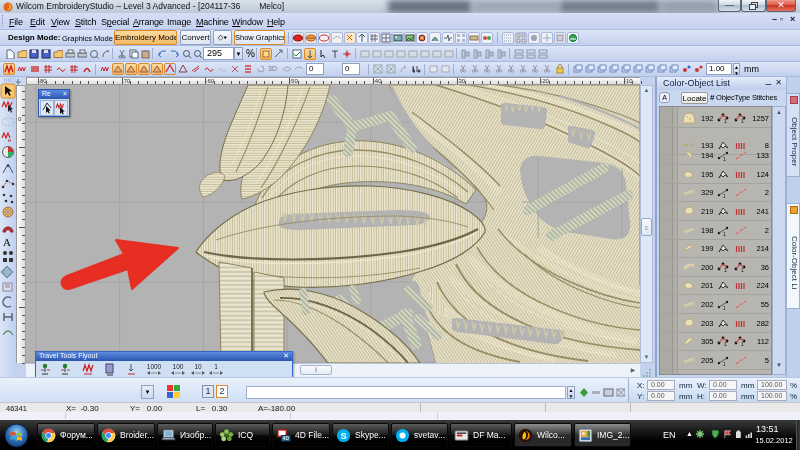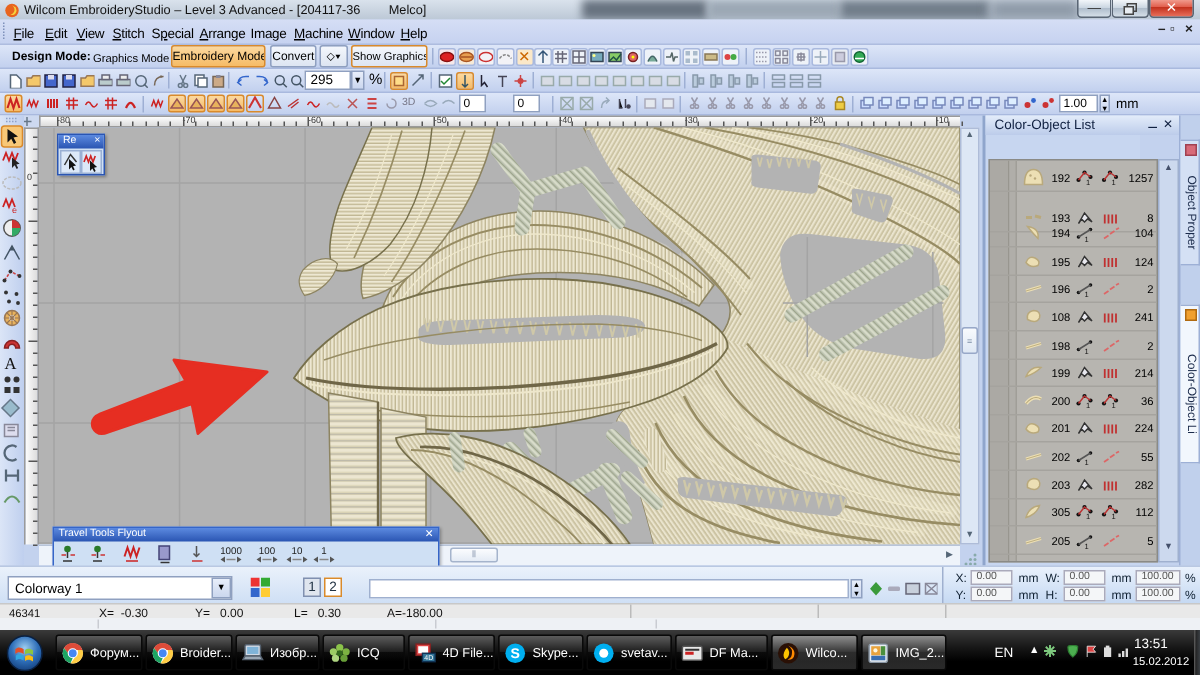--- a/index.html
+++ b/index.html
@@ -642,20 +642,26 @@
       <circle cx="5" cy="5" r="1"></circle>
       <circle cx="8" cy="5" r="1"></circle>
       <circle cx="2" cy="8" r="1"></circle>
       <circle cx="5" cy="8" r="1"></circle>
       <circle cx="8" cy="8" r="1"></circle>
     </g>
   </svg>
 
 <div id="panel" class="abs">
  <div id="ptitle" class="abs">Color-Object List<span style="position:absolute;right:14px;top:1px;font-size:8px">⚊</span><span style="position:absolute;right:4px;top:1px;font-size:8px">✕</span></div>
+ <div id="ptool" class="abs">
+   <div class="abs" style="left:2px;top:2px;width:11px;height:11px;border:1px solid #8fa0c0;border-radius:3px;background:#e8eefa;text-align:center;line-height:10px;font-size:7px">A</div>
+   <div class="abs" style="left:24px;top:2px;width:27px;height:12px;border:1px solid #9a9a96;border-radius:2px;background:linear-gradient(#fcfcfc,#e6e6e2);text-align:center;line-height:11px;font-size:8px">Locate</div>
+   <div class="abs" style="left:53px;top:3px;font-size:8px;font-weight:bold">#</div>
+   <div class="abs" style="left:59px;top:3px;font-size:7.5px;letter-spacing:-0.2px">ObjecType Stitches</div>
+ </div>
  <div id="plist" class="abs"><span id="prows"><div class="abs" style="left:0;top:0;width:13px;height:269px;background:#aba9a4;border-right:1px solid #98968f"></div><div class="abs" style="left:13px;top:0;width:5px;height:269px;background:#b0aea9;border-right:1px solid #a09e98"></div><div class="prow" style="top:2.0px">
           <svg class="abs" style="left:21px;top:2px" width="16" height="14">
             <path d="M2 12 Q2 2 8 2 Q14 2 14 12 Z" fill="#ecdfb4" stroke="#b9a97c"></path>
             <circle cx="6" cy="6" r="0.8" fill="#b9a97c"></circle>
             <circle cx="9" cy="8" r="0.8" fill="#b9a97c"></circle>
           </svg>
           <span class="num">192</span>
           <svg class="abs" style="left:57px;top:3px" width="13" height="13">
             <circle cx="2" cy="8" r="1.4" fill="#111"></circle>
             <circle cx="6" cy="3" r="1.4" fill="#111"></circle>
@@ -690,54 +696,54 @@
           <span class="num">194</span>
           <svg class="abs" style="left:57px;top:3px" width="13" height="13">
             <circle cx="2" cy="9" r="1.2" fill="#111"></circle>
             <circle cx="10" cy="4" r="1.2" fill="#111"></circle>
             <path d="M2 9 L10 4" stroke="#555"></path>
             <text x="6" y="12" font-size="5" fill="#111">1</text>
           </svg>
           <svg class="abs" style="left:74px;top:3px" width="13" height="13">
             <path d="M2 10 L5 8 M6 7 L9 5 M10 4 L12 3" stroke="#d66" stroke-width="1.2"></path>
           </svg>
-          <span class="cnt">104</span>
+          <span class="cnt">133</span>
         </div><div class="prow" style="top:57.8px">
           <svg class="abs" style="left:21px;top:2px" width="16" height="14">
             <path d="M3 8 Q5 3 9 5 Q13 7 11 10 Q6 12 3 8 Z" fill="#ecdfb4" stroke="#b9a97c"></path>
           </svg>
           <span class="num">195</span>
           <svg class="abs" style="left:57px;top:3px" width="13" height="13">
             <path d="M2 10 L6 3 L11 9 L8 7 L6 9 L4 7 Z" fill="#e8e8ee" stroke="#333"></path>
           </svg>
           <svg class="abs" style="left:74px;top:3px" width="13" height="13">
             <path d="M2.5 4 v6 M5 4 v6 M7.5 4 v6 M10 4 v6" stroke="#c03030" stroke-width="1.2"></path>
           </svg>
           <span class="cnt">124</span>
         </div><div class="prow" style="top:76.4px">
           <svg class="abs" style="left:21px;top:2px" width="16" height="14">
             <path d="M3 9 L13 6" stroke="#ecdfb4" stroke-width="2"></path>
             <path d="M3 9 L13 6" stroke="#b9a97c" stroke-width="0.6"></path>
           </svg>
-          <span class="num">196</span>
+          <span class="num">329</span>
           <svg class="abs" style="left:57px;top:3px" width="13" height="13">
             <circle cx="2" cy="9" r="1.2" fill="#111"></circle>
             <circle cx="10" cy="4" r="1.2" fill="#111"></circle>
             <path d="M2 9 L10 4" stroke="#555"></path>
             <text x="6" y="12" font-size="5" fill="#111">1</text>
           </svg>
           <svg class="abs" style="left:74px;top:3px" width="13" height="13">
             <path d="M2 10 L5 8 M6 7 L9 5 M10 4 L12 3" stroke="#d66" stroke-width="1.2"></path>
           </svg>
           <span class="cnt">2</span>
         </div><div class="prow" style="top:95.0px">
           <svg class="abs" style="left:21px;top:2px" width="16" height="14">
             <path d="M4 9 Q3 4 8 3 Q13 3 12 8 Q10 12 4 9 Z" fill="#ecdfb4" stroke="#b9a97c"></path>
           </svg>
-          <span class="num">108</span>
+          <span class="num">219</span>
           <svg class="abs" style="left:57px;top:3px" width="13" height="13">
             <path d="M2 10 L6 3 L11 9 L8 7 L6 9 L4 7 Z" fill="#e8e8ee" stroke="#333"></path>
           </svg>
           <svg class="abs" style="left:74px;top:3px" width="13" height="13">
             <path d="M2.5 4 v6 M5 4 v6 M7.5 4 v6 M10 4 v6" stroke="#c03030" stroke-width="1.2"></path>
           </svg>
           <span class="cnt">241</span>
         </div><div class="prow" style="top:113.6px">
           <svg class="abs" style="left:21px;top:2px" width="16" height="14">
             <path d="M3 9 L13 6" stroke="#ecdfb4" stroke-width="2"></path>
@@ -938,21 +944,20 @@
       <g transform="translate(170,0)">
         <text x="8" y="7" font-size="6.5" fill="#222" text-anchor="middle">1</text>
         <path d="M1 11 l3-2 v4 z" fill="#555"></path>
         <path d="M15 11 l-3-2 v4 z" fill="#555"></path>
         <path d="M5 11 h6" stroke="#888"></path>
       </g>
     </svg>
 </div>
 
 <div id="colorbar" class="abs">
- <div class="abs" style="left:5px;top:6px;width:150px;height:16px;background:#fff;border:1px solid #8fa0c0;font-size:9px;padding:2px 0 0 4px">Colorway 1</div>
  <div class="abs" style="left:141px;top:7px;width:13px;height:14px;background:linear-gradient(#e8eefa,#cbd7ee);border:1px solid #8fa0c0;font-size:6px;text-align:center;line-height:13px">▼</div>
  <svg class="abs" style="left:167px;top:7px" width="14" height="14">
       <rect width="6" height="6" fill="#e33"></rect>
       <rect x="7" width="6" height="6" fill="#3a3"></rect>
       <rect y="7" width="6" height="6" fill="#36c"></rect>
       <rect x="7" y="7" width="6" height="6" fill="#fc3"></rect>
     </svg>
  <div class="abs" style="left:202px;top:7px;width:12px;height:13px;background:#dfe5ee;border:1px solid #8090b0;color:#234;text-align:center;font-size:9px">1</div>
  <div class="abs" style="left:216px;top:7px;width:12px;height:13px;background:#fff;border:1px solid #d98a2b;color:#234;text-align:center;font-size:9px">2</div>
  <div class="abs" style="left:246px;top:8px;width:320px;height:13px;background:#fff;border:1px solid #9fb0cf"></div>

